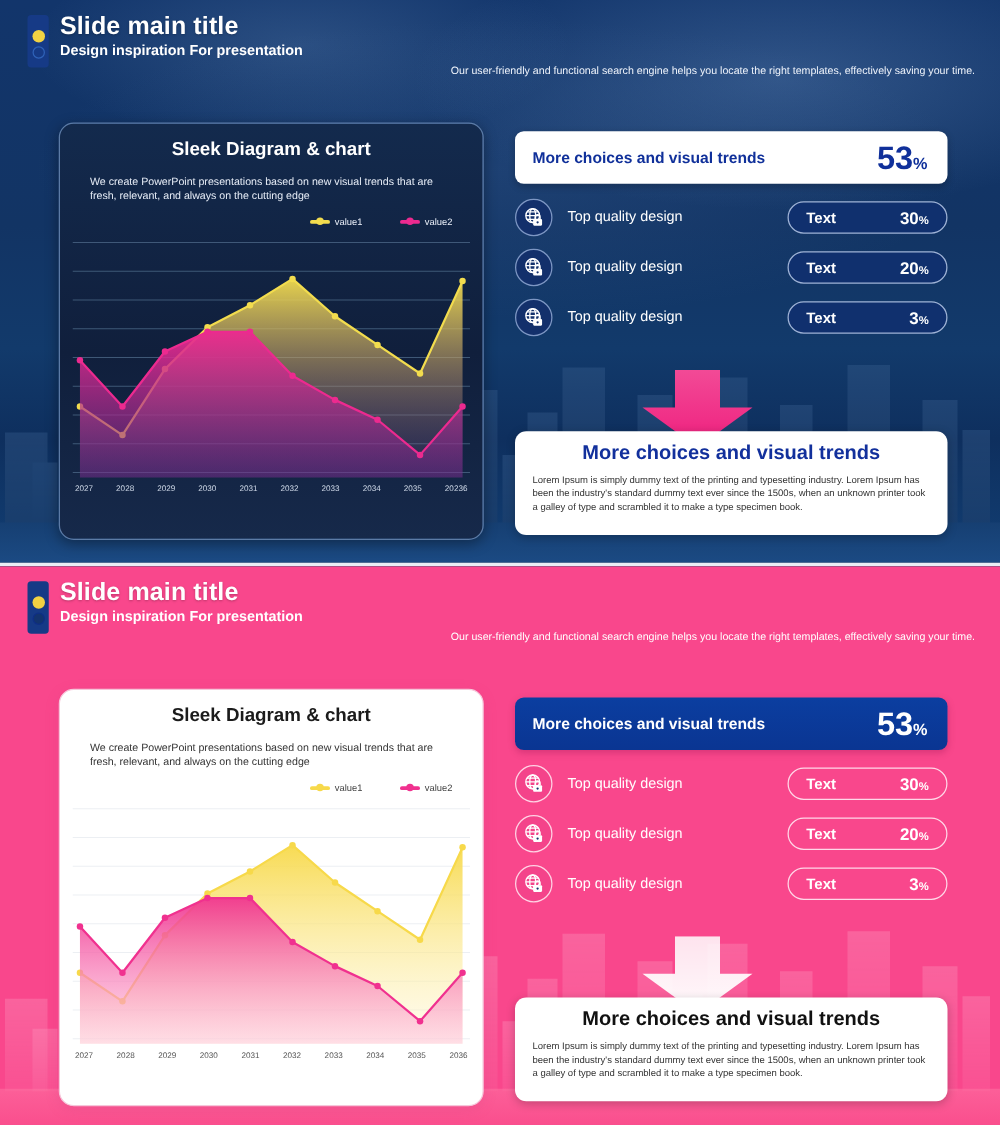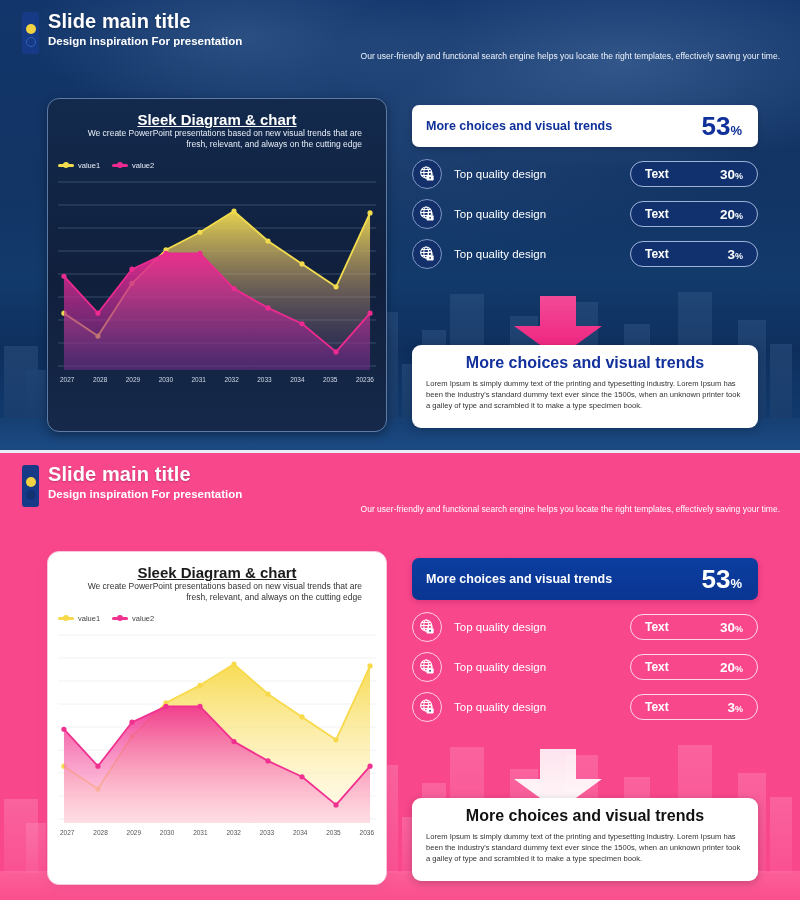--- a/index.html
+++ b/index.html
@@ -53,29 +53,29 @@
   .slide-desc { font-size: 8.5px; color: #eef3fb; margin-top: 4px; text-align: right; }
   .bg-pink-host .slide-desc { color: #fff; }
 
   
   .chart-card { position: absolute; left: 47px; top: 98px; width: 340px; height: 334px;
                 border-radius: 12px; padding: 12px 10px 8px; }
   .chart-card.dark { background: linear-gradient(#132a4d, #101f3c 55%, #16294a);
                      border: 1px solid #5c7ba6; box-shadow: 0 3px 10px rgba(0,0,0,.35); }
   .chart-card.light { background: #fff; border: 1px solid #f6c6da;
                       box-shadow: 0 3px 10px rgba(200,60,120,.18); }
-  .chart-title { text-align: center; font-size: 15px; font-weight: bold; text-decoration: underline; }
+  .chart-title { text-align: center; font-size: 15px; font-weight: bold; }
   .chart-card.dark .chart-title { color: #fff; }
   .chart-card.light .chart-title { color: #1b1b1b; }
-  .chart-sub { text-align: right; font-size: 8.5px; line-height: 1.35; margin-top: 0;
+  .chart-sub { text-align: left; font-size: 8.5px; line-height: 1.35; margin-top: 12px;
                padding: 0 14px; }
   .chart-card.dark .chart-sub { color: #e7edf7; }
   .chart-card.light .chart-sub { color: #333; }
 
-  .legend { display: flex; justify-content: flex-start; gap: 12px; padding-right: 14px;
+  .legend { display: flex; justify-content: flex-end; gap: 30px; padding-right: 14px;
             margin-top: 10px; font-size: 7.5px; }
   .chart-card.dark .legend { color: #e9eef8; }
   .chart-card.light .legend { color: #444; }
   .lg { display: flex; align-items: center; gap: 4px; }
   .lg .bar { width: 16px; height: 2.5px; border-radius: 2px; position: relative; }
   .lg .bar::after { content: ""; position: absolute; left: 5px; top: -2px;
                     width: 6px; height: 6px; border-radius: 50%; background: inherit; }
 
   .plot { position: relative; margin-top: 6px; height: 196px; }
   .plot svg { display: block; width: 100%; height: 100%; }

